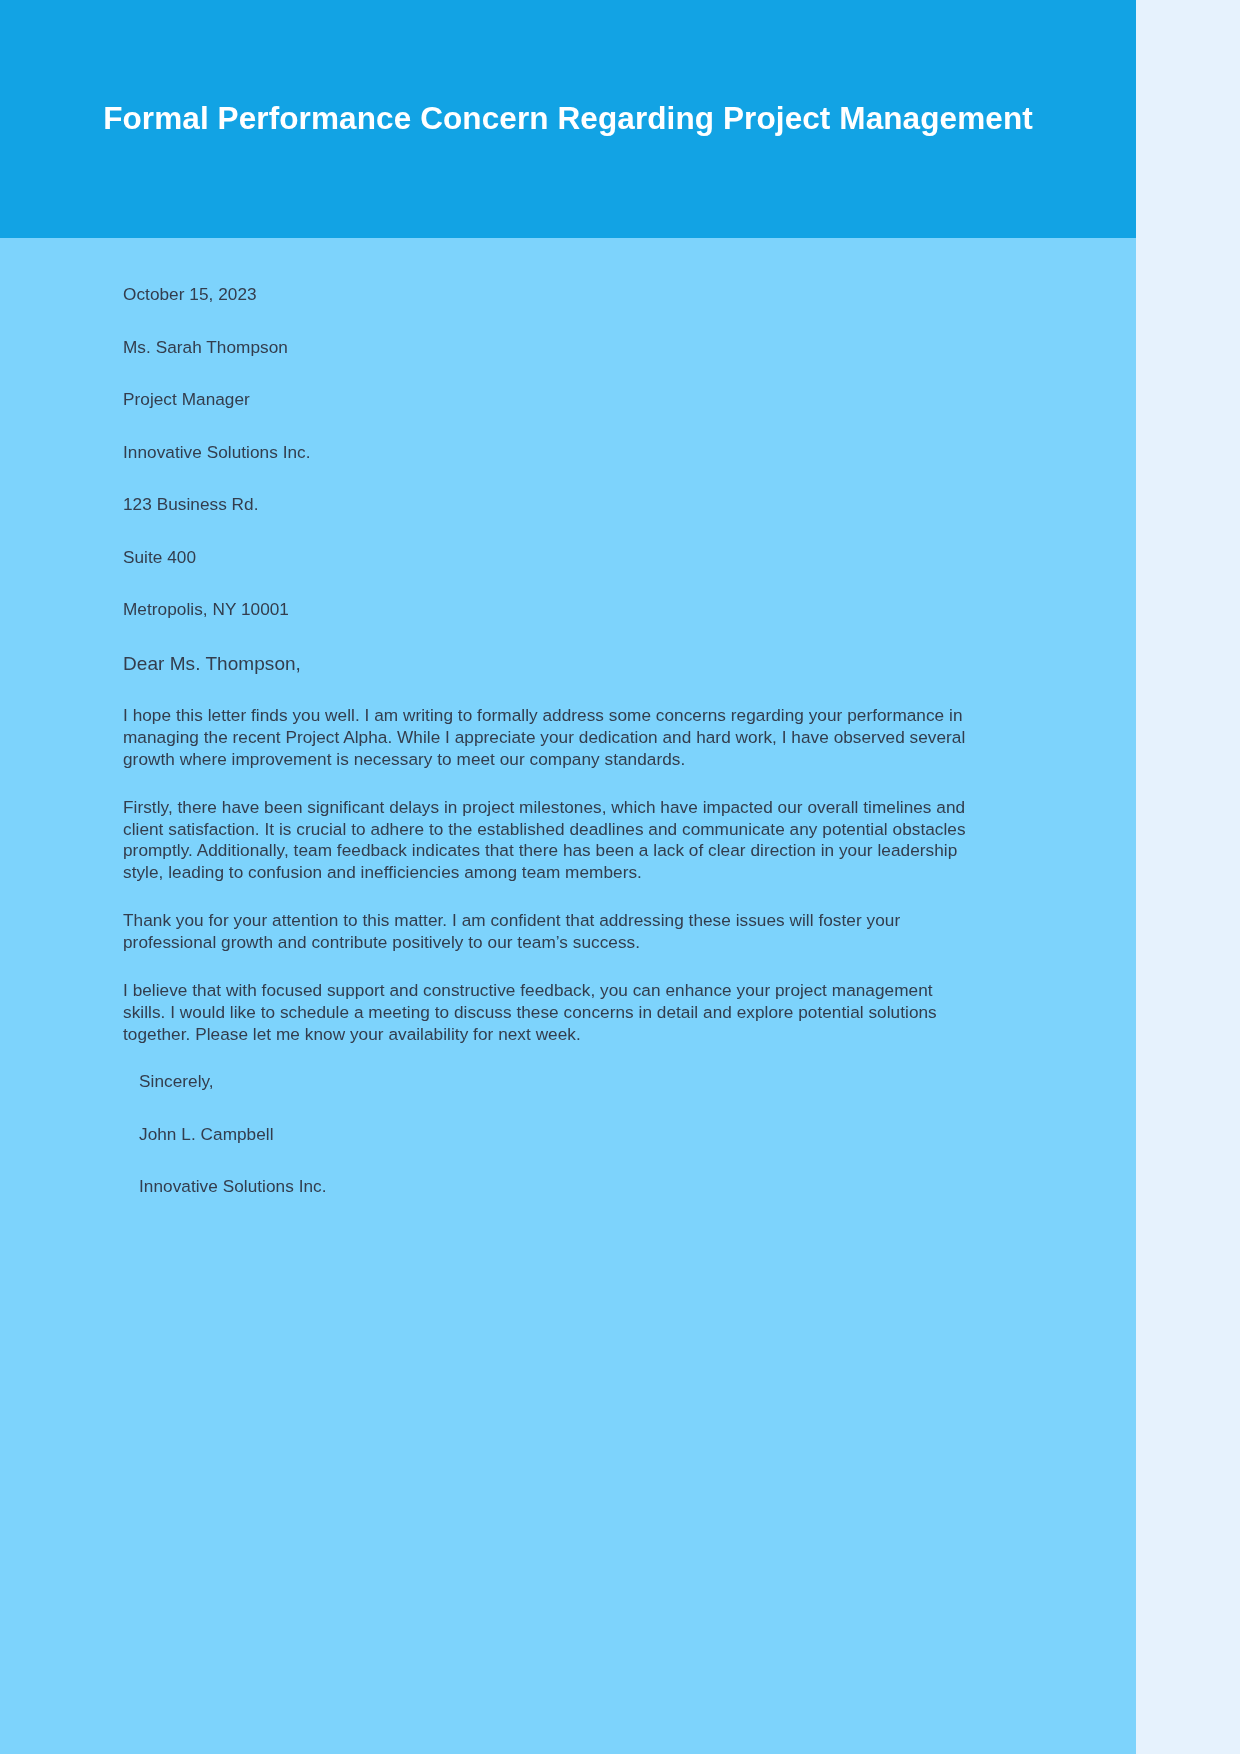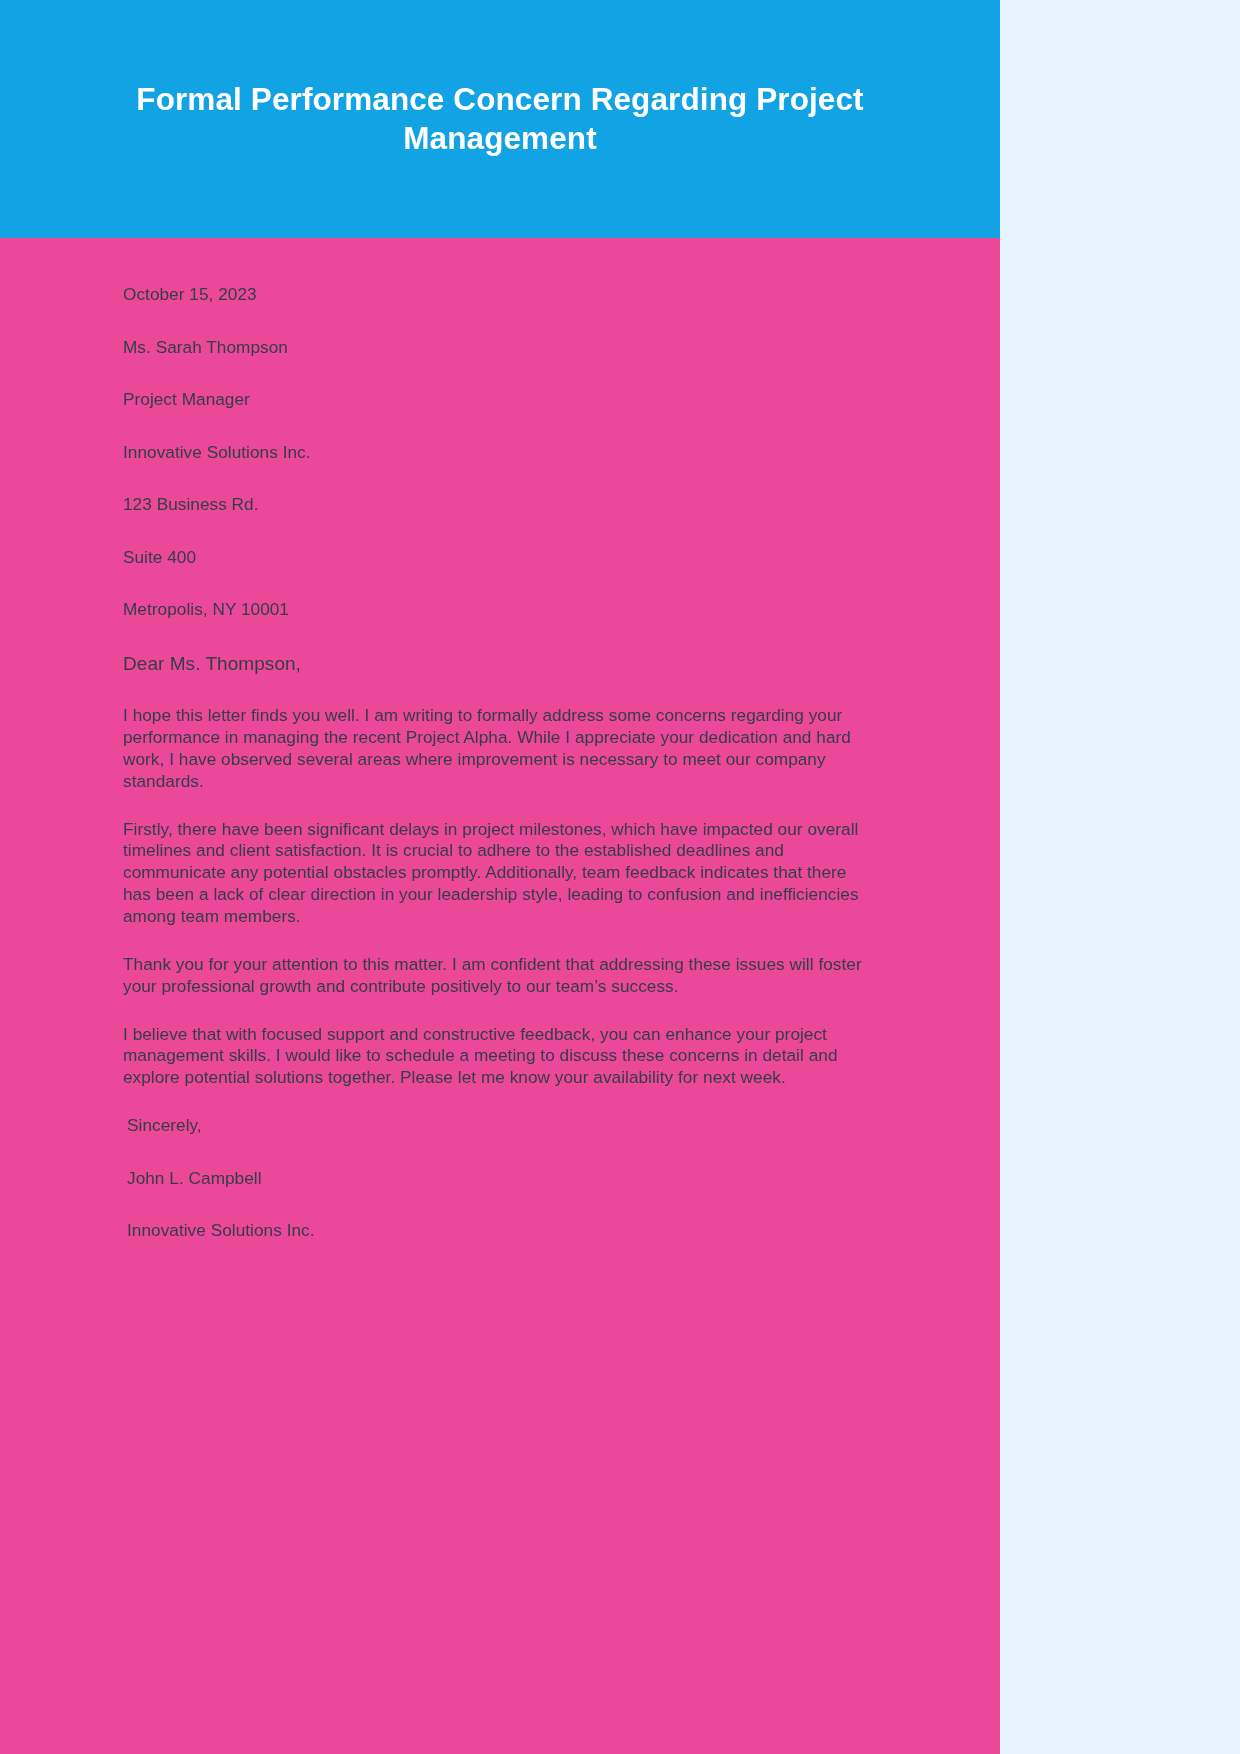--- a/index.html
+++ b/index.html
@@ -9,23 +9,23 @@
   body {
     width: 1240px;
     height: 1754px;
     background: #e6f2fd;
     font-family: "Liberation Sans", sans-serif;
     -webkit-font-smoothing: antialiased;
     overflow: hidden;
   }
   .page {
     position: relative;
-    width: 1000px;
+    width: 1136px;
     height: 1754px;
-    background: #ec4899;
+    background: #7dd3fc;
     box-sizing: border-box;
   }
   .header-band {
     width: 100%;
     height: 238px;
     background: #12a3e4;
     display: flex;
     align-items: center;
     justify-content: center;
     box-sizing: border-box;
@@ -65,21 +65,21 @@
     line-height: 1.27;
     margin: 0 0 26px 0;
     max-width: 855px;
     letter-spacing: 0.05px;
     text-align: left;
   }
   .sign-line {
     font-size: 17.2px;
     color: #333d4d;
     line-height: 1.25;
-    margin: 0 0 31px 4px;
+    margin: 0 0 31px 16px;
     letter-spacing: 0.05px;
   }
   .sign-block {
     margin-top: 22px;
   }
 </style>
 </head>
 <body>
 
 <div class="page">
@@ -94,21 +94,21 @@
 
     <p class="addr-line">Ms. Sarah Thompson</p>
     <p class="addr-line">Project Manager</p>
     <p class="addr-line">Innovative Solutions Inc.</p>
     <p class="addr-line">123 Business Rd.</p>
     <p class="addr-line">Suite 400</p>
     <p class="addr-line">Metropolis, NY 10001</p>
 
     <p class="salutation">Dear Ms. Thompson,</p>
 
-    <p class="para">I hope this letter finds you well. I am writing to formally address some concerns regarding your performance in managing the recent Project Alpha. While I appreciate your dedication and hard work, I have observed several areas where improvement is necessary to meet our company standards.</p>
+    <p class="para">I hope this letter finds you well. I am writing to formally address some concerns regarding your performance in managing the recent Project Alpha. While I appreciate your dedication and hard work, I have observed several growth where improvement is necessary to meet our company standards.</p>
     <p class="para">Firstly, there have been significant delays in project milestones, which have impacted our overall timelines and client satisfaction. It is crucial to adhere to the established deadlines and communicate any potential obstacles promptly. Additionally, team feedback indicates that there has been a lack of clear direction in your leadership style, leading to confusion and inefficiencies among team members.</p>
     <p class="para">Thank you for your attention to this matter. I am confident that addressing these issues will foster your professional growth and contribute positively to our team’s success.</p>
     <p class="para">I believe that with focused support and constructive feedback, you can enhance your project management skills. I would like to schedule a meeting to discuss these concerns in detail and explore potential solutions together. Please let me know your availability for next week.</p>
 
     <div class="sign-block">
       <p class="sign-line">Sincerely,</p>
       <p class="sign-line">John L. Campbell</p>
       <p class="sign-line">Innovative Solutions Inc.</p>
     </div>
 

